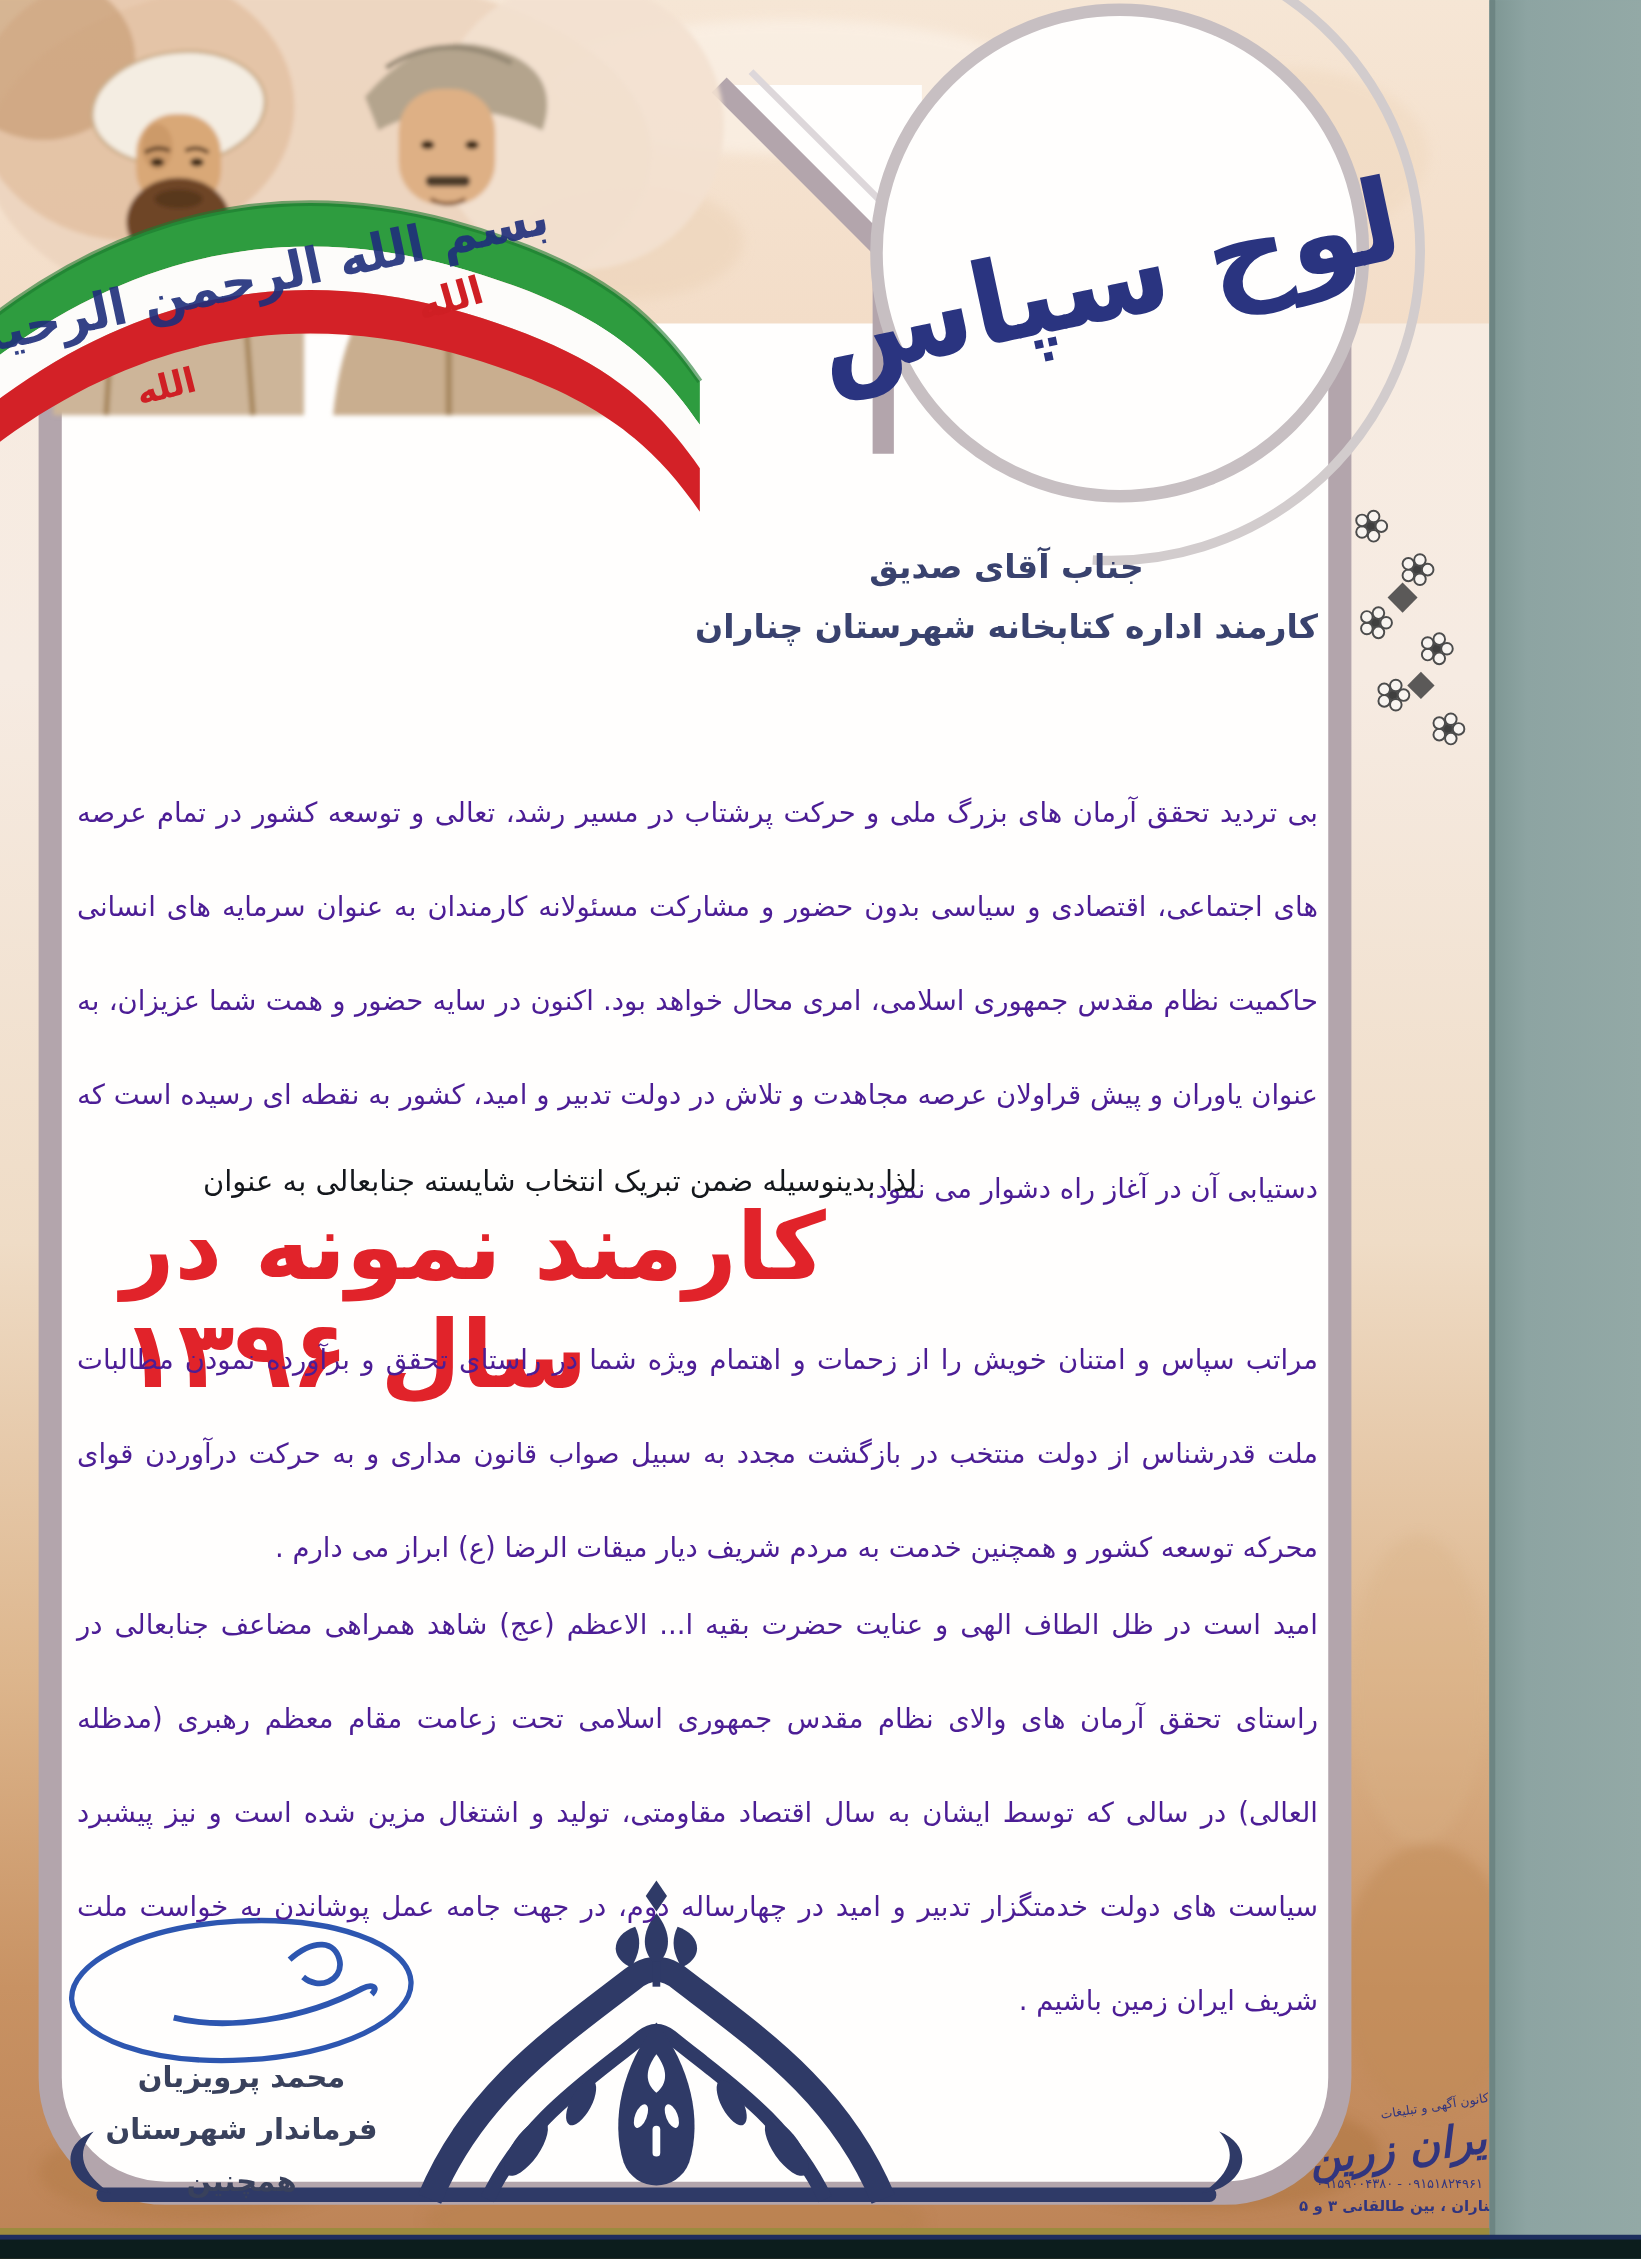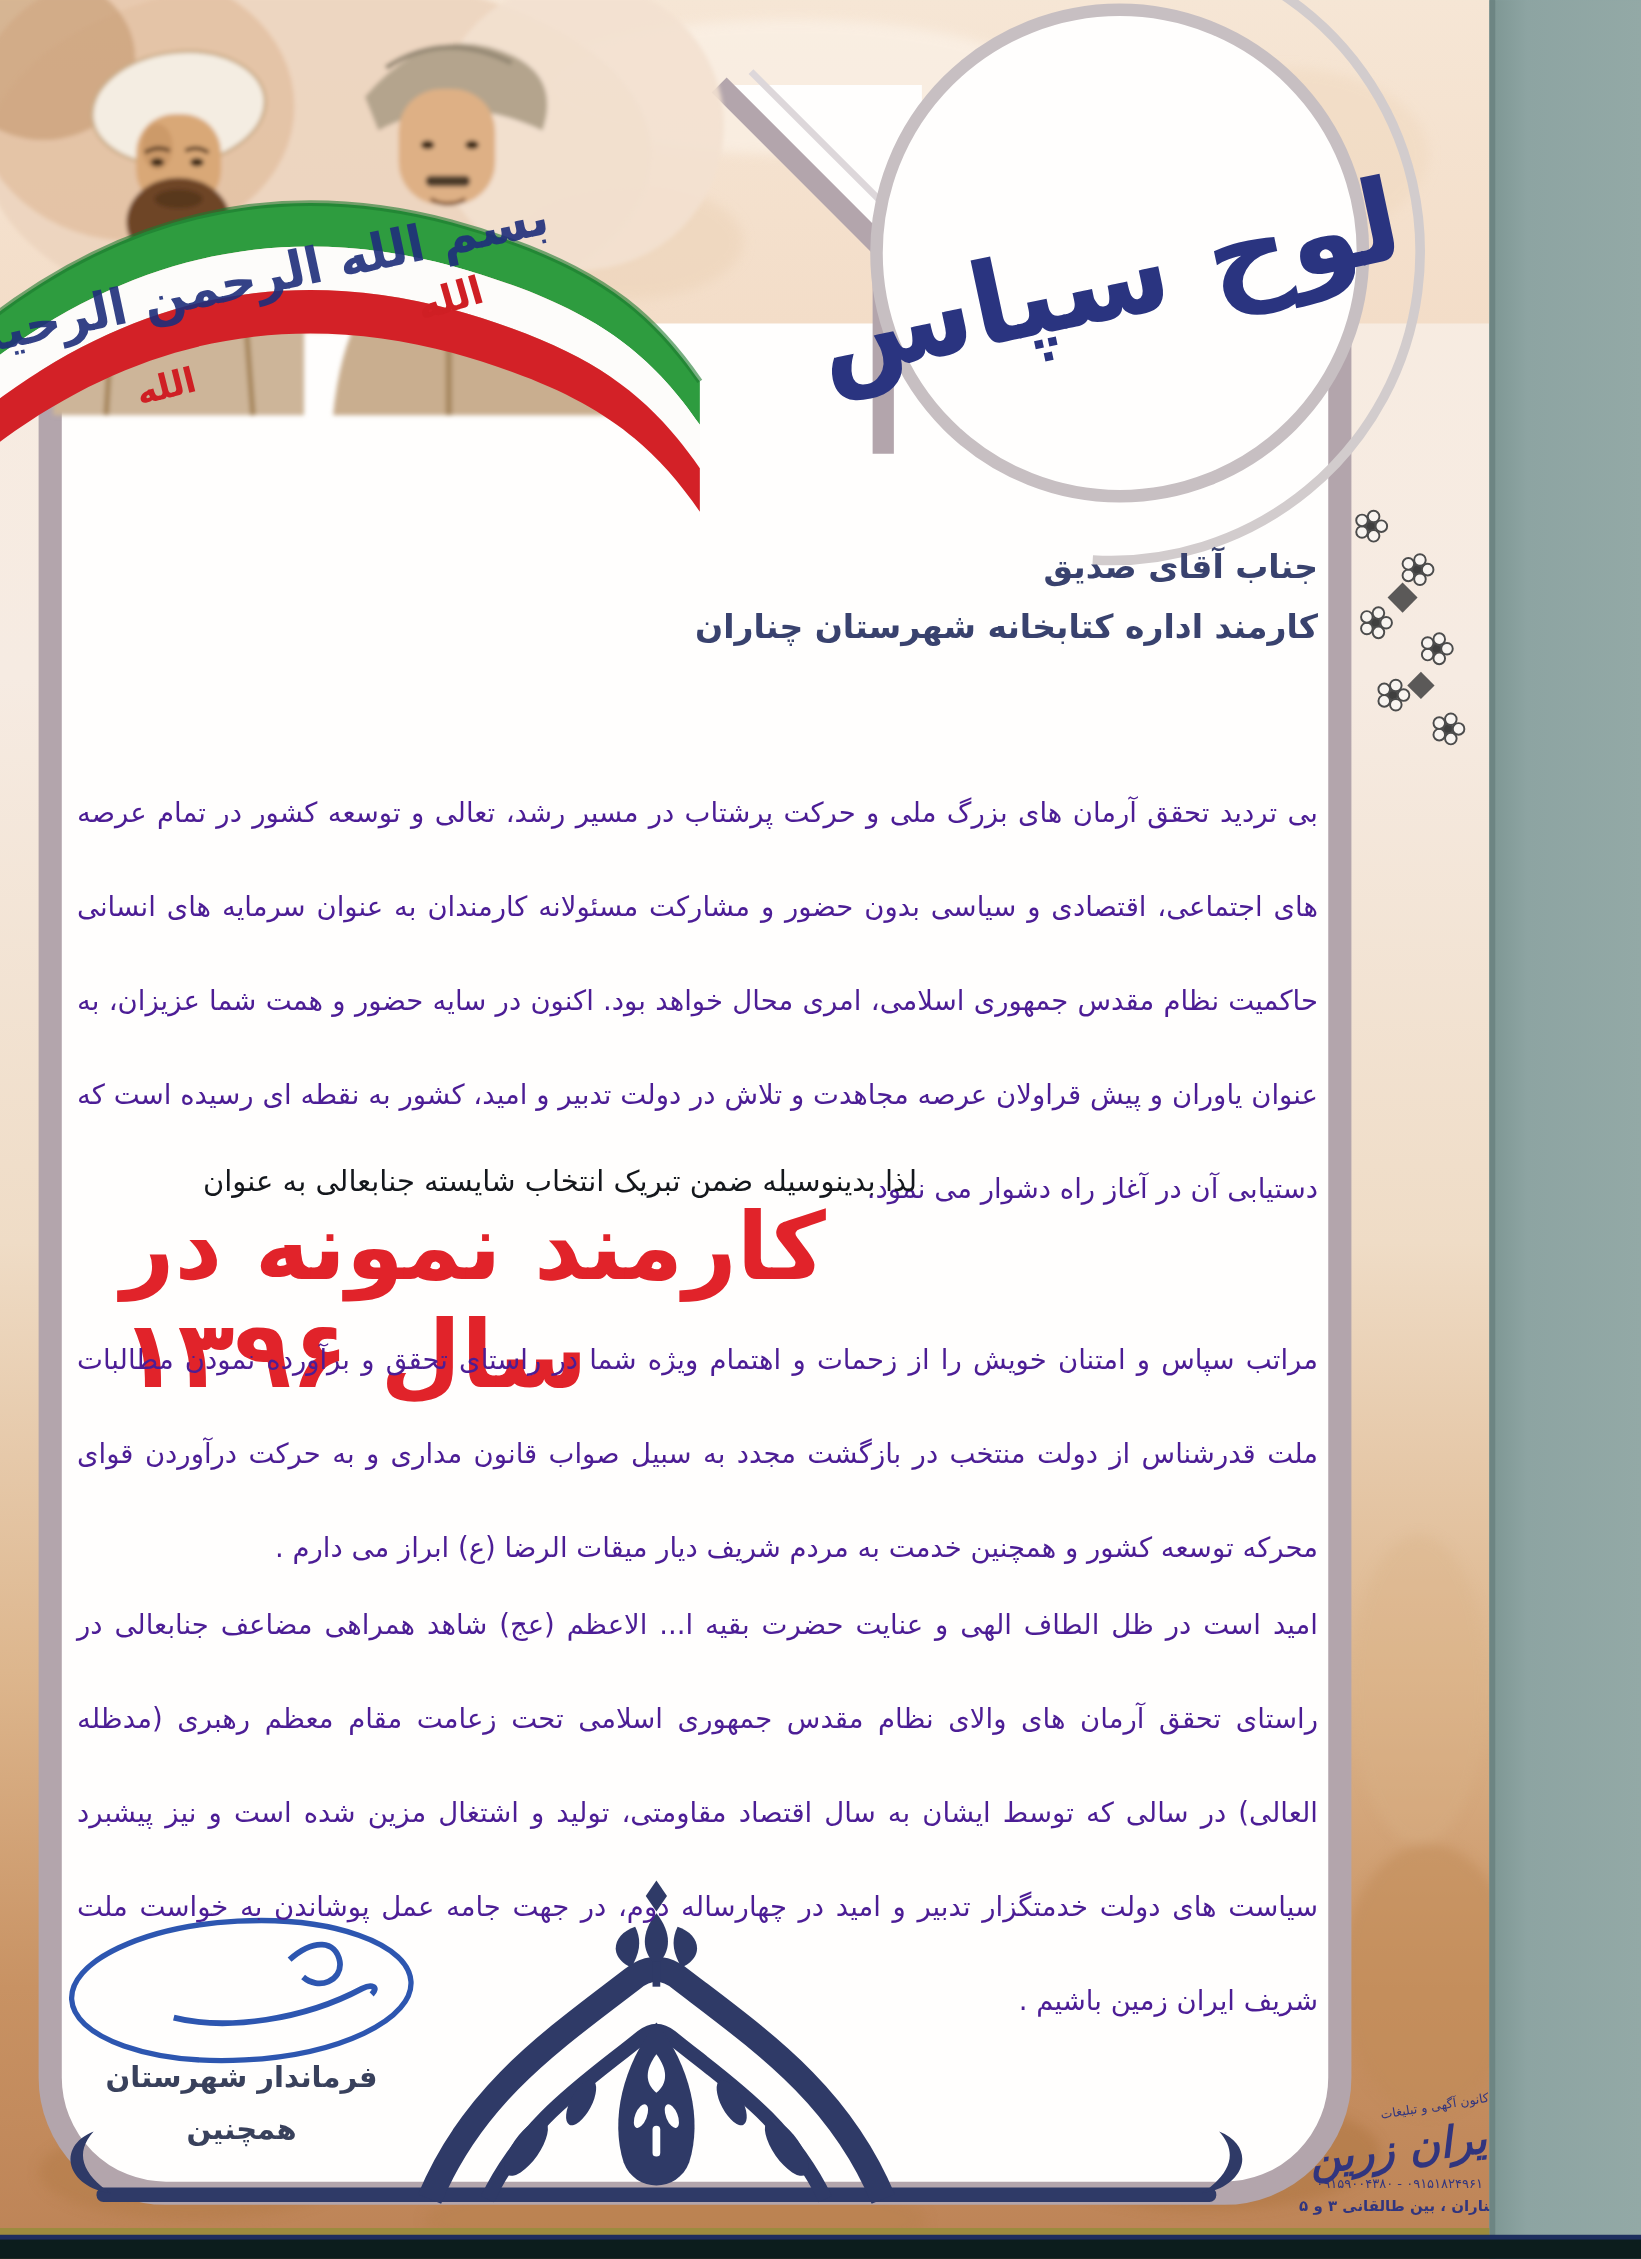--- a/index.html
+++ b/index.html
@@ -1,20 +1,20 @@
 <!DOCTYPE html>
 <html lang="fa"><head>
 <meta charset="utf-8">
 <style>
   html,body{margin:0;padding:0;background:#4a5а56;background:#4a5556;}
   .scan{position:relative;width:1641px;height:2259px;overflow:hidden;
         font-family:"DejaVu Sans",sans-serif;background:#8da4a2;}
   .bg-svg{position:absolute;left:0;top:0;width:1641px;height:2259px;}
   .txt{position:absolute;direction:rtl;}
-  .addr{top:537px;right:323px;text-align:right;font-weight:bold;font-size:33px;
+  .addr{top:537px;right:323px;text-align:center;font-weight:bold;font-size:33px;
         line-height:60px;color:#39426e;}
   .p{left:77px;width:1241px;font-size:27.5px;line-height:94px;
      text-align:justify;color:#4c1d95;}
   .p1{top:765px}
   .p2{top:1312px}
   .p3{top:1577px}
   .lada{top:1156px;right:724px;font-size:29px;color:#14171c;margin-top:8px;}
   .award{top:1193px;left:121px;width:908px;text-align:left;font-weight:bold;
          font-size:93px;color:#e1232a;letter-spacing:1px;}
   .sig{top:2051px;left:53px;width:377px;text-align:center;font-weight:bold;
@@ -227,17 +227,18 @@
     <div>کارمند اداره کتابخانه شهرستان چناران</div>
   </div>
 
   <div class="txt p p1">بی تردید تحقق آرمان های بزرگ ملی و حرکت پرشتاب در مسیر رشد، تعالی و توسعه کشور در تمام عرصه های اجتماعی، اقتصادی و سیاسی بدون حضور و مشارکت مسئولانه کارمندان به عنوان سرمایه های انسانی حاکمیت نظام مقدس جمهوری اسلامی، امری محال خواهد بود. اکنون در سایه حضور و همت شما عزیزان، به عنوان یاوران و پیش قراولان عرصه مجاهدت و تلاش در دولت تدبیر و امید، کشور به نقطه ای رسیده است که دستیابی آن در آغاز راه دشوار می نمود.</div>
   <div class="txt lada">لذا بدینوسیله ضمن تبریک انتخاب شایسته جنابعالی به عنوان</div>
   <div class="txt award">کارمند نمونه در سال ۱۳۹۶</div>
   <div class="txt p p2">مراتب سپاس و امتنان خویش را از زحمات و اهتمام ویژه شما در راستای تحقق و برآورده نمودن مطالبات ملت قدرشناس از دولت منتخب در بازگشت مجدد به سبیل صواب قانون مداری و به حرکت درآوردن قوای محرکه توسعه کشور و همچنین خدمت به مردم شریف دیار میقات الرضا (ع) ابراز می دارم .</div>
   <div class="txt p p3">امید است در ظل الطاف الهی و عنایت حضرت بقیه ا... الاعظم (عج) شاهد همراهی مضاعف جنابعالی در راستای تحقق آرمان های والای نظام مقدس جمهوری اسلامی تحت زعامت مقام معظم رهبری (مدظله العالی) در سالی که توسط ایشان به سال اقتصاد مقاومتی، تولید و اشتغال مزین شده است و نیز پیشبرد سیاست های دولت خدمتگزار تدبیر و امید در چهارساله دوم، در جهت جامه عمل پوشاندن به خواست ملت شریف ایران زمین باشیم .</div>
 
   <div class="txt sig">
+    <div>محمد پرویزیان</div>
     <div>فرماندار شهرستان همچنین</div>
   </div>
 
 </div>
 
 
 </body></html>

